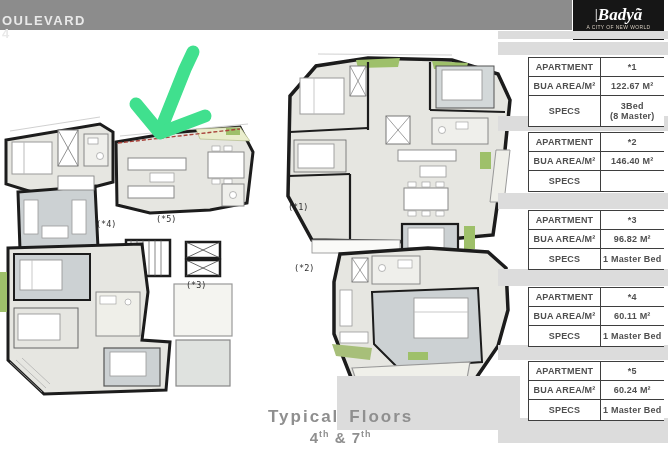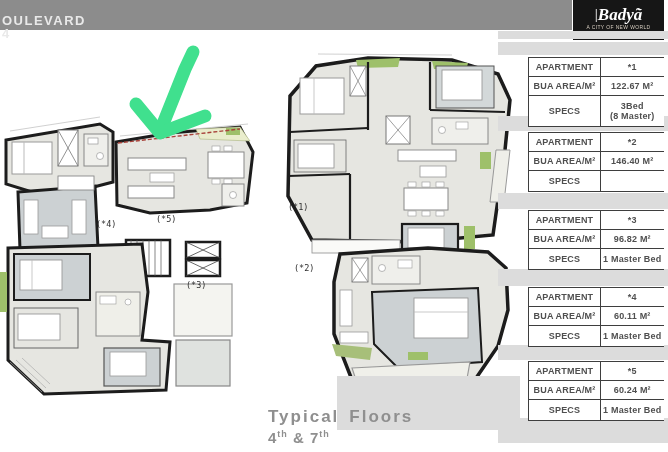--- a/index.html
+++ b/index.html
@@ -31,21 +31,21 @@
                align-items:center; justify-content:center; text-align:center; }
   .lbl { width:72px; border-right:1.5px solid #3e3e3e; }
   .val { width:62.5px; }
   .h18 { height:18px; } .h20 { height:20px; } .h30 { height:30px; }
 
   
   #caption-rect { position:absolute; left:337px; top:376px; width:183px; height:54px; background:#dcdcdc; }
   #caption { position:absolute; left:268px; top:364px; color:#8f8f8f; font-weight:bold;margin-top:43px; }
   #caption .cap1 { font-size:17px; letter-spacing:2px; }
   #caption .cap1 .w2 { margin-left:10px; }
-  #caption .cap2 { font-size:15px; letter-spacing:1px; margin-top:2px; }
+  #caption .cap2 { font-size:15px; letter-spacing:1px; margin-top:2px;text-align:center; }
   #caption sup { font-size:9px; }
 
   svg text { font-family:"DejaVu Sans Mono", monospace; font-size:8.5px; fill:#2e2e2e; }
 </style>
 </head>
 <body>
 
 <div id="stage">
 
   <svg width="668" height="452" viewBox="0 0 668 452" style="position:absolute;left:0;top:0;">

